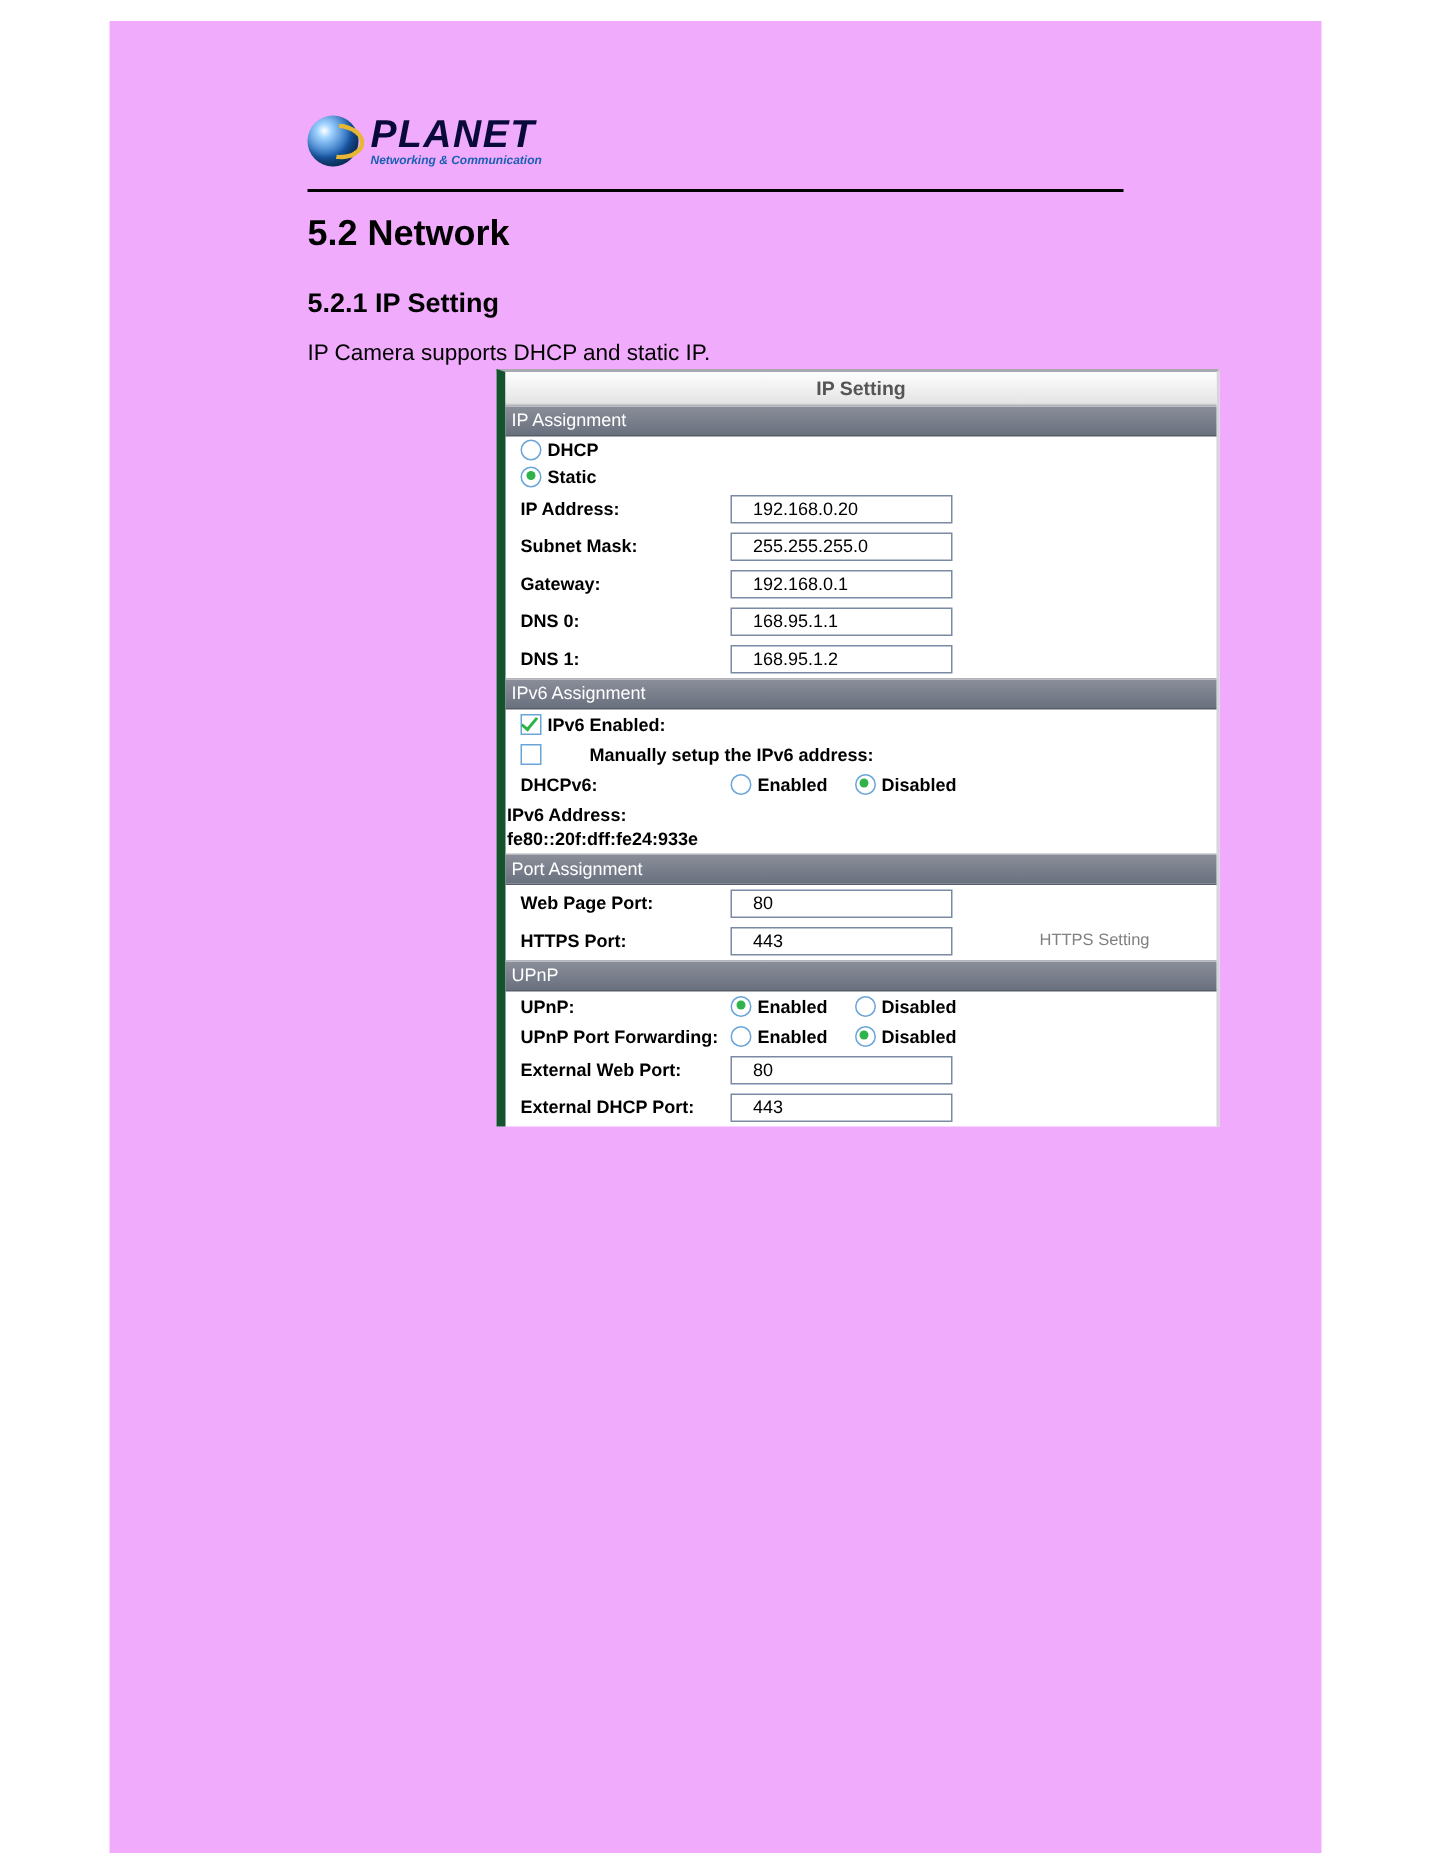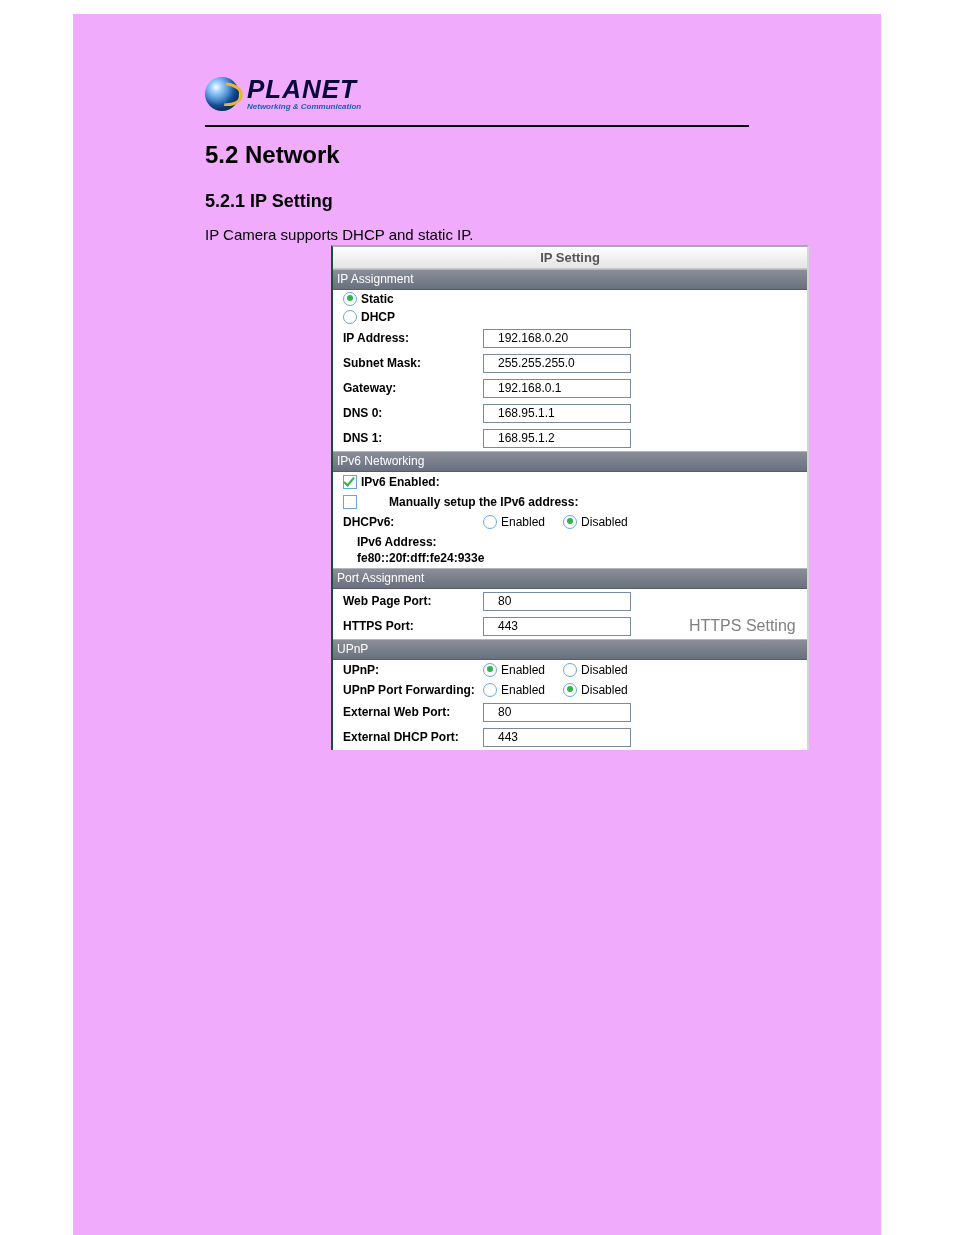--- a/index.html
+++ b/index.html
@@ -93,21 +93,21 @@
   }
 
   
   .panel {
     width: 474px;
     margin: 0 0 0 258px;
     font-family: Verdana, Geneva, sans-serif;
     font-size: 12px;
     color: #000;
     border-top: 2px solid #a9a9b0;
-    border-left: 2px solid #14532d;
+    border-left: 6px solid #14532d;
     border-right: 2px solid #d4d4d9;
     background: #fff;
   }
   .panel-title {
     text-align: center;
     font-weight: bold;
     color: #555;
     font-size: 13px;
     padding: 3px 0;
     background: linear-gradient(#fefefe, #e4e4e4);
@@ -186,32 +186,32 @@
     transform: rotate(40deg);
   }
 
   .radio-row { padding: 2px 0 2px 10px; }
   .radio-row .radio { font-weight: bold; }
 
   .inline-radios {
     display: inline-flex;
     align-items: center;
   }
-  .inline-radios .radio { margin-right: 18px; font-weight: normal; }
+  .inline-radios .radio { margin-right: 18px; font-weight: bold; }
 
   .ipv6-addr {
-    padding: 2px 0 2px 24px;
+    padding: 2px 0 2px 1px;
     font-weight: bold;
     font-size: 12px;
     line-height: 1.35;
   }
 
   .link-like {
     color: #808080;
-    font-size: 16px;
+    font-size: 11px;
     margin-left: 58px;
     cursor: pointer;
     text-align: right;
   }
 </style>
 </head>
 <body>
 
 <div class="page">
 
@@ -231,30 +231,30 @@
   <h2 class="subsection">5.2.1 IP Setting</h2>
   <p class="intro">IP Camera supports DHCP and static IP.</p>
 
   <div class="panel">
     <div class="panel-title">IP Setting</div>
 
     <div class="sect-head">IP Assignment</div>
 
     <div class="row radio-row">
       <span class="radio">
+        <span class="radio-dot"></span>
+        <span>DHCP</span>
+      </span>
+    </div>
+    <div class="row radio-row">
+      <span class="radio">
         <span class="radio-dot selected"></span>
         <span>Static</span>
       </span>
     </div>
-    <div class="row radio-row">
-      <span class="radio">
-        <span class="radio-dot"></span>
-        <span>DHCP</span>
-      </span>
-    </div>
 
     <div class="row">
       <span class="label">IP Address:</span>
       <input type="text" value="192.168.0.20" style="">
     </div>
     <div class="row">
       <span class="label">Subnet Mask:</span>
       <input type="text" value="255.255.255.0" style="">
     </div>
     <div class="row">
@@ -263,21 +263,21 @@
     </div>
     <div class="row">
       <span class="label">DNS 0:</span>
       <input type="text" value="168.95.1.1" style="">
     </div>
     <div class="row">
       <span class="label">DNS 1:</span>
       <input type="text" value="168.95.1.2" style="">
     </div>
 
-    <div class="sect-head">IPv6 Networking</div>
+    <div class="sect-head">IPv6 Assignment</div>
 
     <div class="row">
       <span class="checkbox">
         <span class="check-box checked"></span>
         <span style="font-weight:bold;">IPv6 Enabled:</span>
       </span>
     </div>
     <div class="row">
       <span class="checkbox">
         <span class="check-box"></span>

